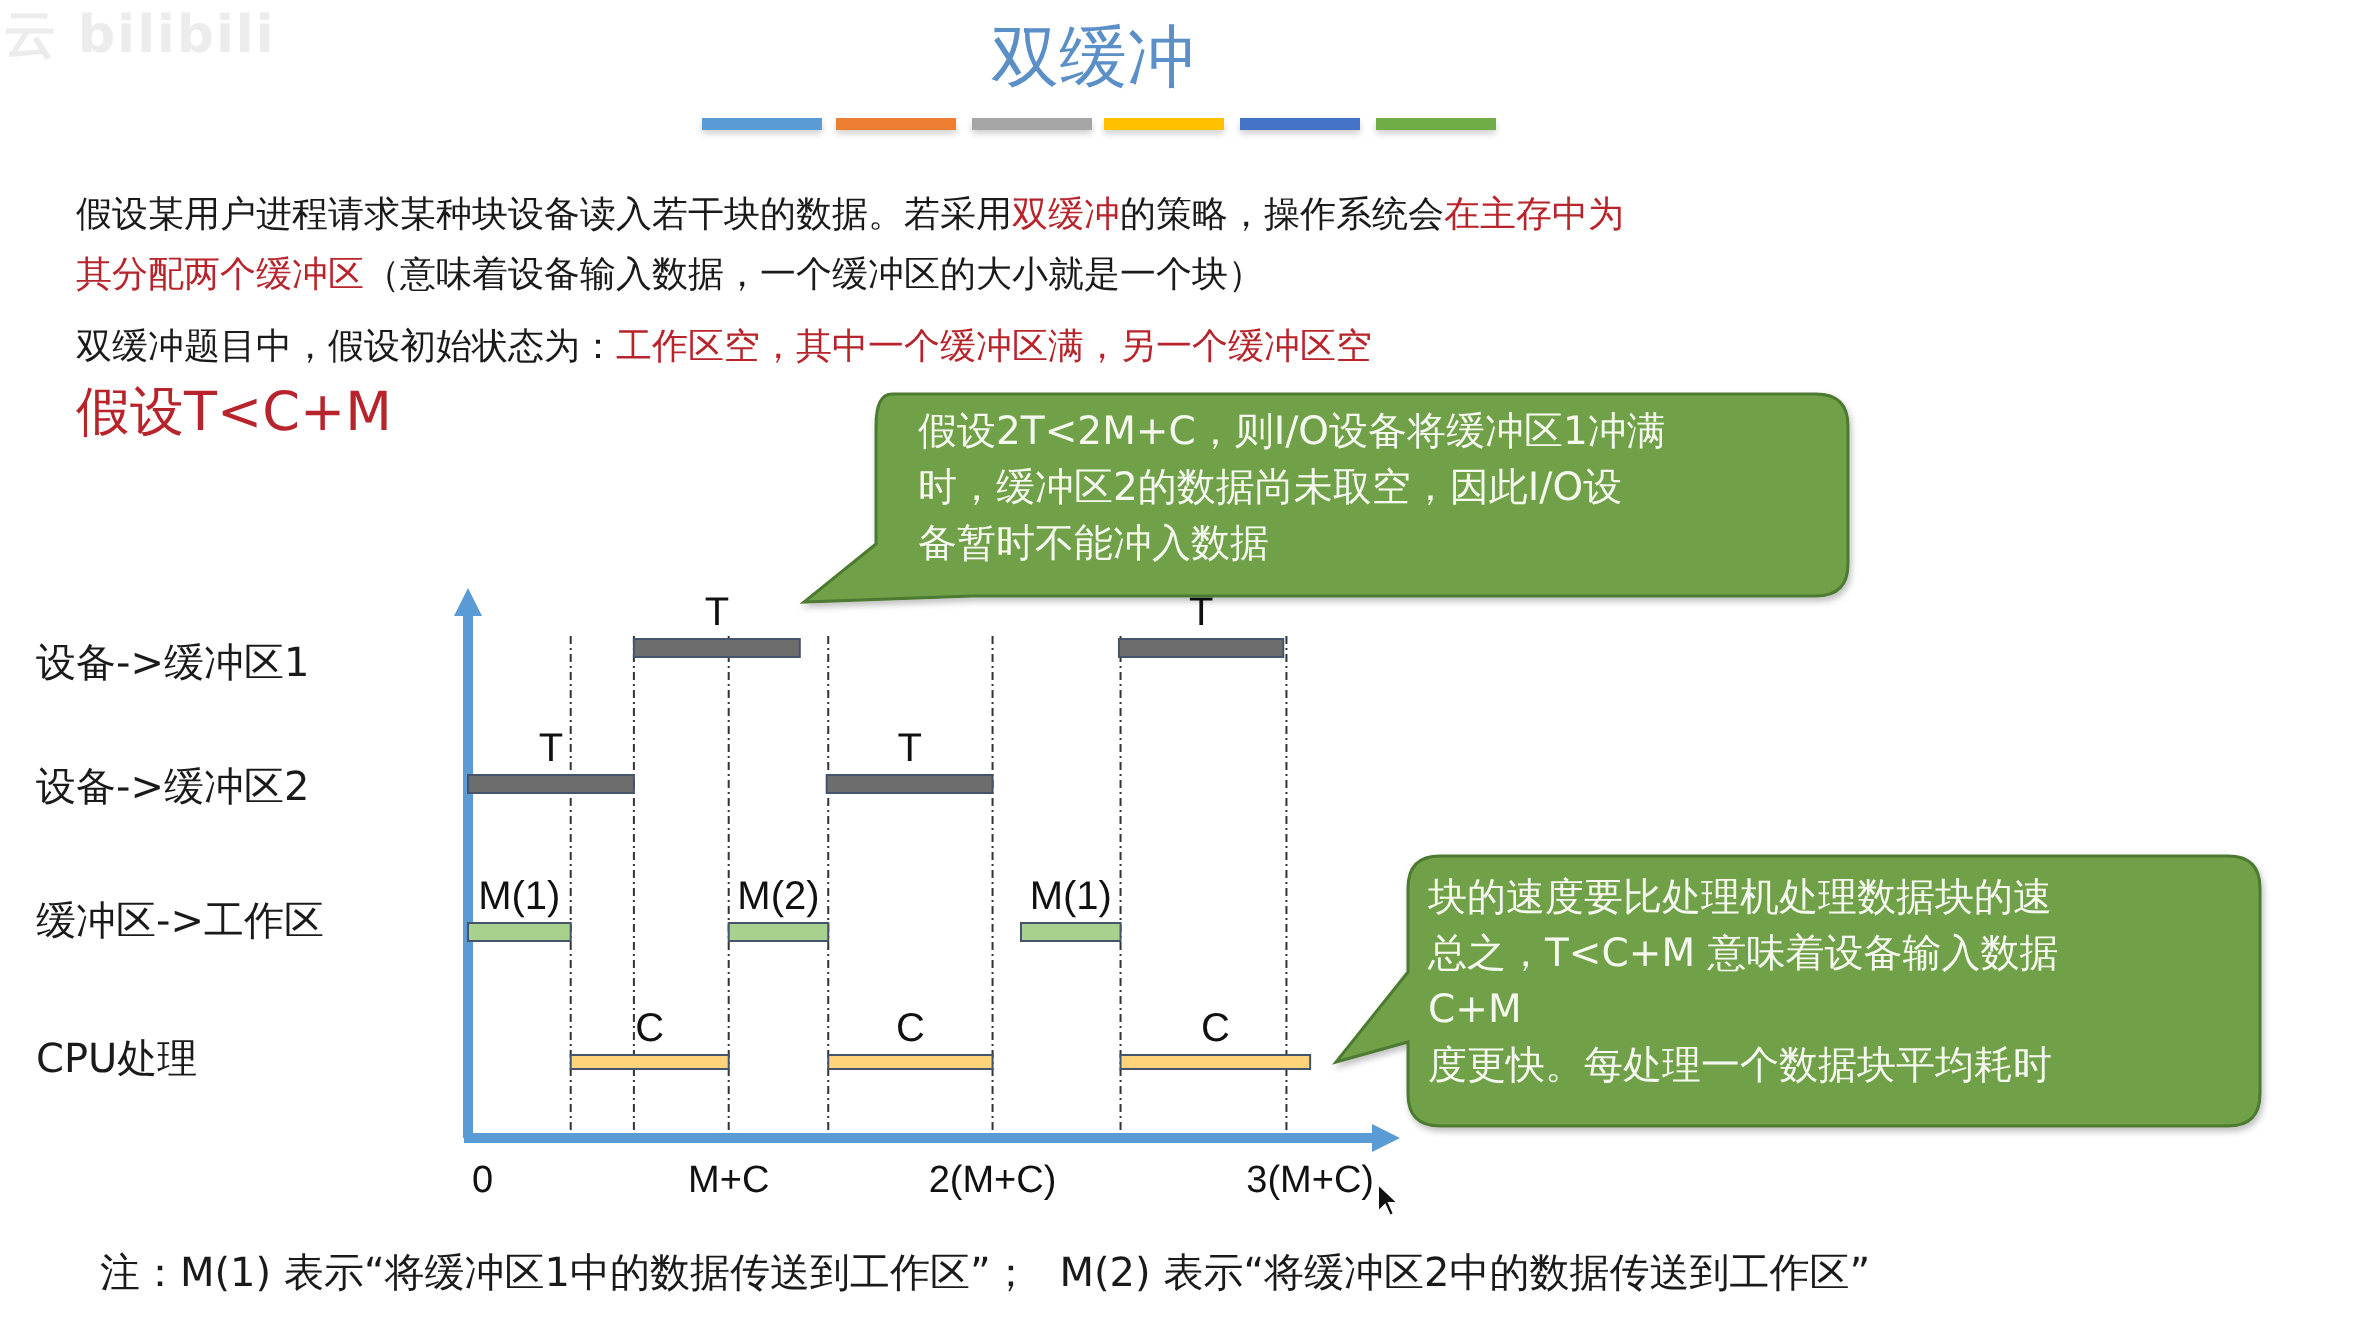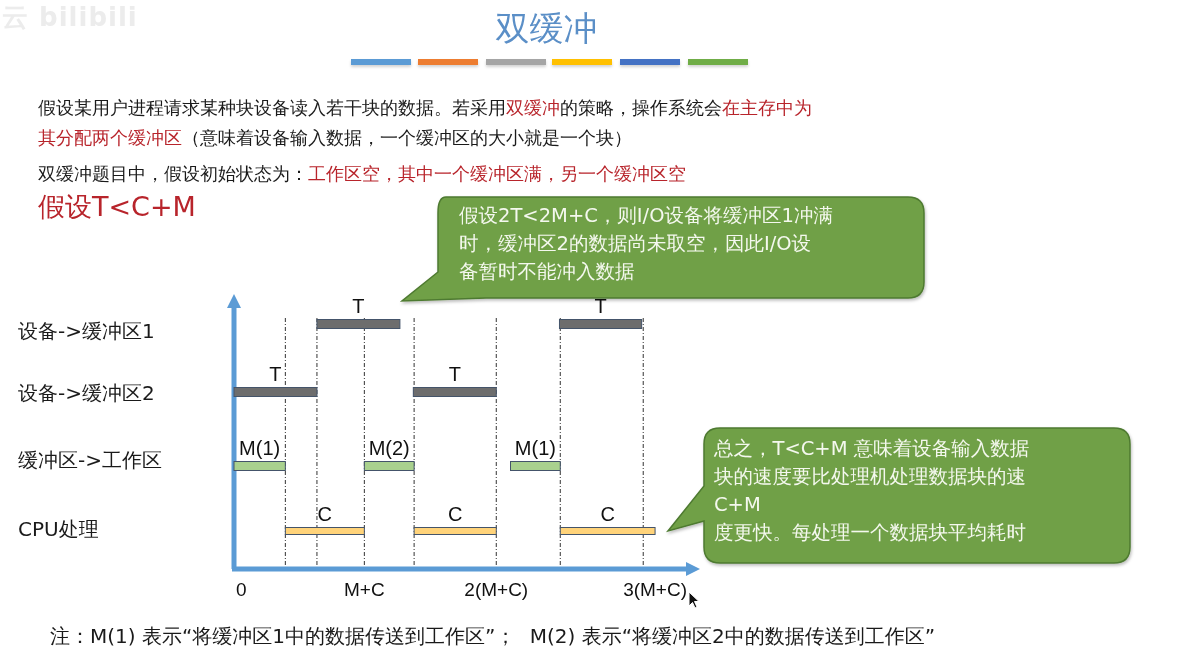--- a/index.html
+++ b/index.html
@@ -108,22 +108,22 @@
 <div class="abs ylabel" style="top:380px;">设备-&gt;缓冲区2</div>
 <div class="abs ylabel" style="top:447px;">缓冲区-&gt;工作区</div>
 <div class="abs ylabel" style="top:516px;">CPU处理</div>
 
 <div class="abs callout-text" style="left:448px; top:202px;margin-left:11px;">
   <div>假设2T&lt;2M+C，则I/O设备将缓冲区1冲满</div>
   <div>时，缓冲区2的数据尚未取空，因此I/O设</div>
   <div>备暂时不能冲入数据</div>
 </div>
 <div class="abs callout-text" style="left:714px; top:435px;">
+  <div>块的速度要比处理机处理数据块的速</div>
   <div>总之，T&lt;C+M 意味着设备输入数据</div>
-  <div>块的速度要比处理机处理数据块的速</div>
   <div>C+M</div>
   <div>度更快。每处理一个数据块平均耗时</div>
 </div>
 
 <div class="abs note" style="left:50px; top:623px;text-align:right;">
   <span>注：M(1) 表示“将缓冲区1中的数据传送到工作区”；</span>
   <span style="margin-left:8px;">M(2) 表示“将缓冲区2中的数据传送到工作区”</span>
 </div>
 
 <svg class="abs" style="left:688px; top:591px;" width="14" height="20">

